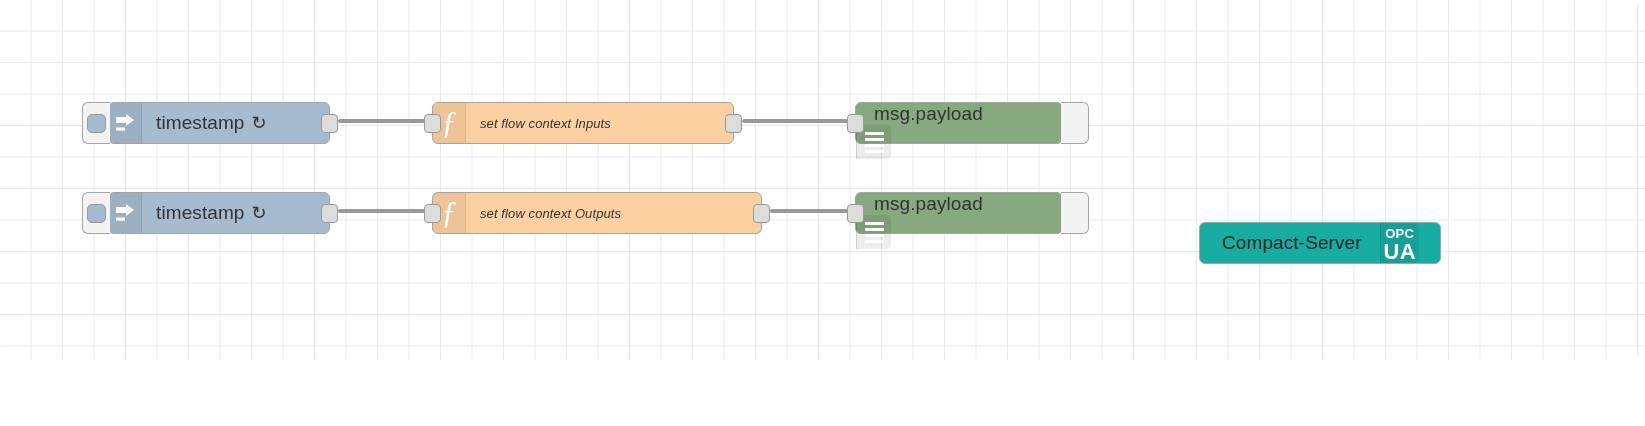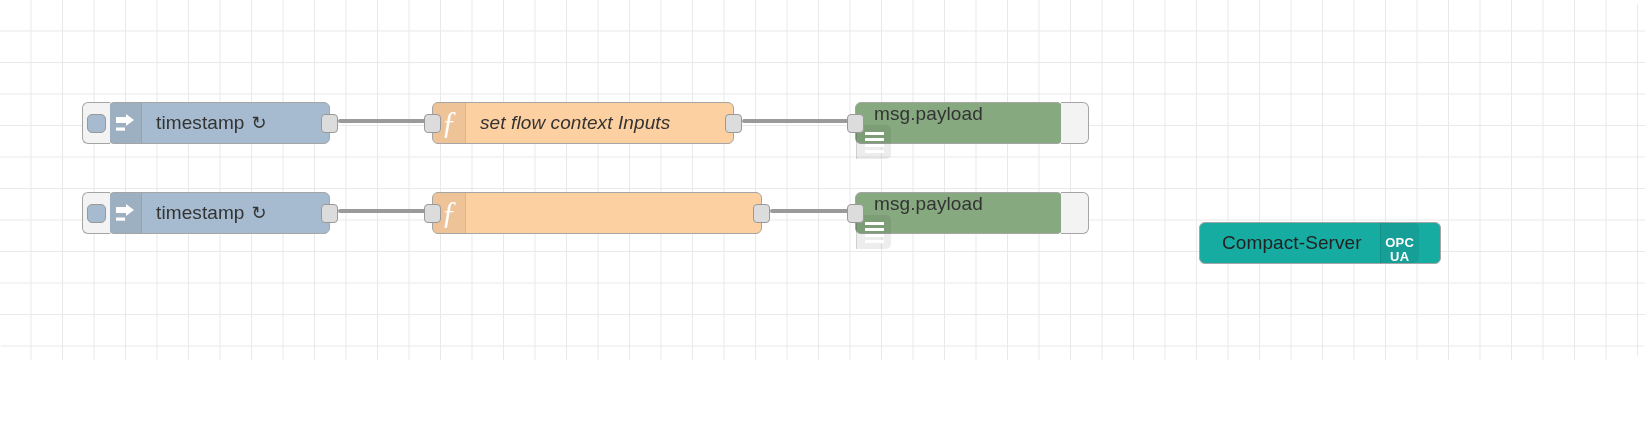--- a/index.html
+++ b/index.html
@@ -89,21 +89,21 @@
   }
 
   
   .function-node {
     background: #fdd0a2;
     height: 42px;
   }
   .function-node .node-label {
     padding-left: 14px;
     font-style: italic;
-    font-size: 19px;
+    font-size: 13px;
   }
   .fn-icon-box {
     width: 32px;
     flex: 0 0 32px;
     display: flex;
     align-items: center;
     justify-content: center;
     background: rgba(0,0,0,0.06);
     border-right: 1px solid rgba(0,0,0,0.07);
     border-top-left-radius: 5px;
@@ -187,21 +187,21 @@
     line-height: 1.0;
   }
   .opc-line1 {
     color: #ffffff;
     font-size: 13px;
     font-weight: 700;
     letter-spacing: 0.3px;
   }
   .opc-line2 {
     color: #ffffff;
-    font-size: 13px;
+    font-size: 22px;
     font-weight: 700;
     letter-spacing: 0.3px;
     margin-top: 1px;
   }
 
   
   .port {
     position: absolute;
     width: 17px;
     height: 19px;
@@ -289,20 +289,21 @@
     <div class="port out"></div>
   </div>
 
   <div class="wire" style="left:338px; top:209px; width:94px;"></div>
 
   <div class="node function-node" style="left:432px; top:192px; width:330px;">
     <div class="port in"></div>
     <div class="fn-icon-box">
       <span class="fn-glyph">ƒ</span>
     </div>
+    <div class="node-label">set flow context Outputs</div>
     <div class="port out"></div>
   </div>
 
   <div class="wire" style="left:770px; top:209px; width:85px;"></div>
 
   <div class="node debug-node" style="left:855px; top:192px; width:208px;">
     <div class="port in"></div>
     <div class="node-label">msg.payload</div>
     <div class="debug-icon-box">
       <div class="debug-bar"></div>

